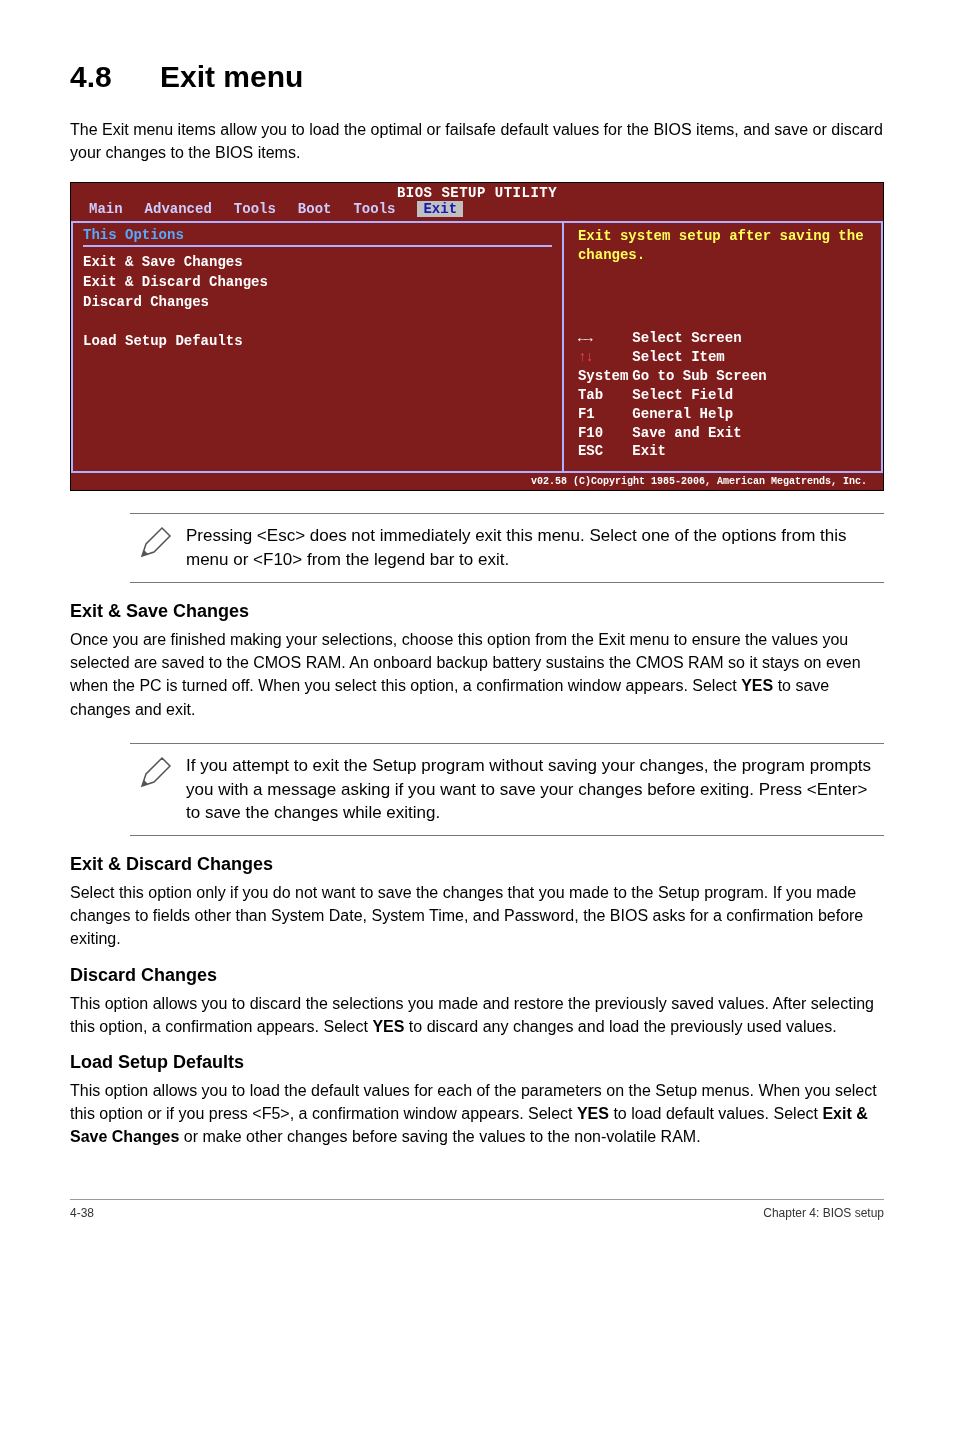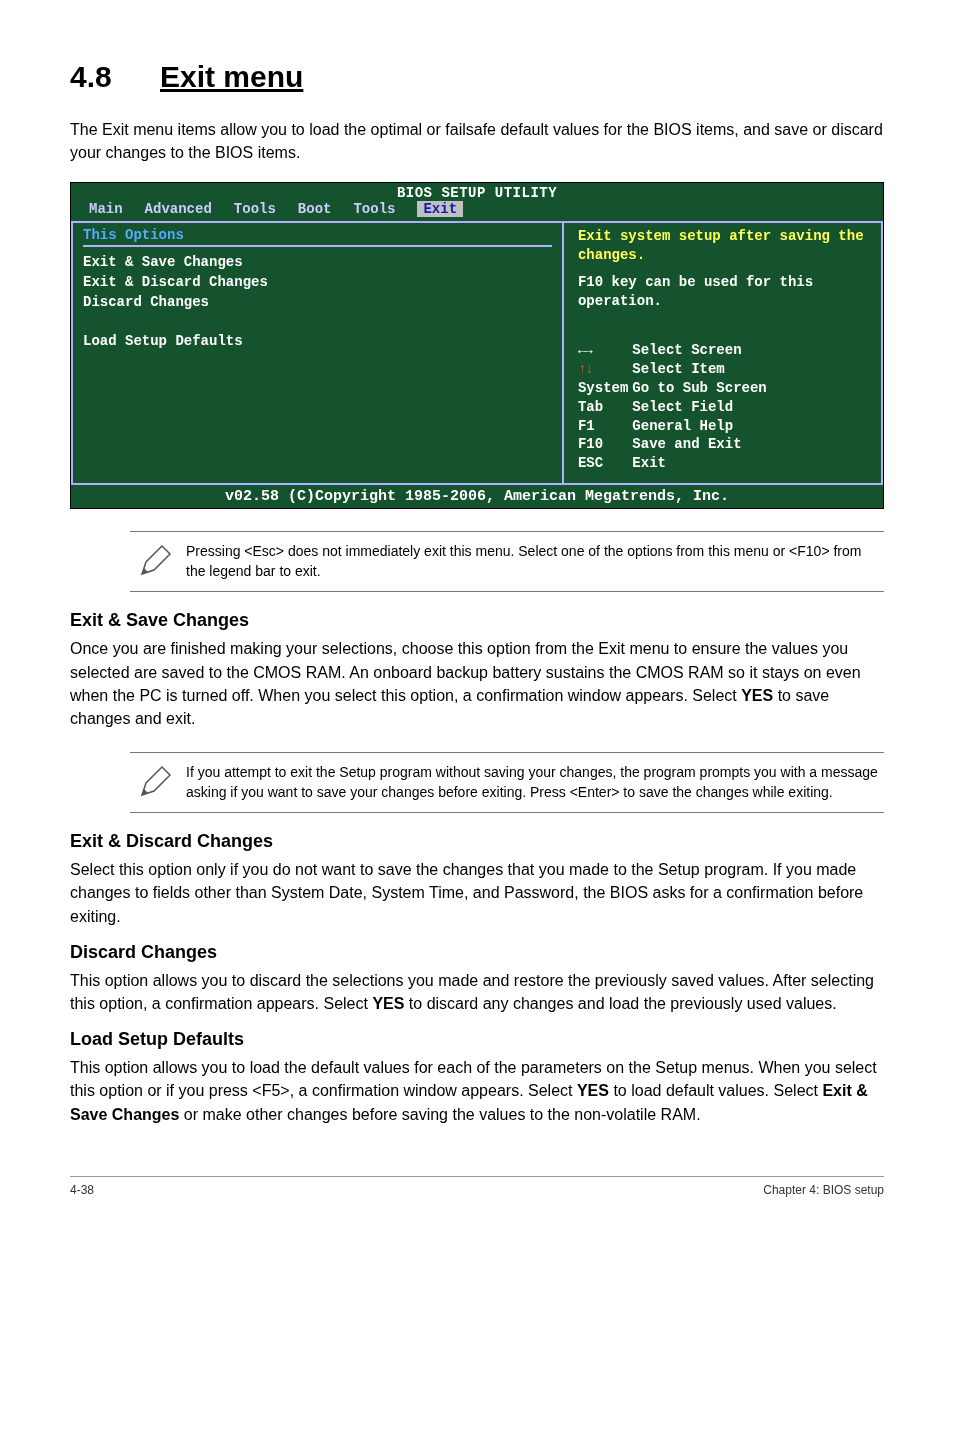--- a/index.html
+++ b/index.html
@@ -10,32 +10,31 @@
     color: #000;
     width: 954px;
   }
   .page {
     padding: 60px 70px 40px 70px;
   }
   h1.section-title {
     font-size: 30px;
     font-weight: bold;
     margin: 0 0 24px 0;
-    text-decoration: underline;
   }
   .section-number { display:inline-block; width: 90px; }
   p.intro {
     font-size: 16px;
     line-height: 1.45;
     margin: 0 0 18px 0;
   }
   
   .bios-box {
     width: 100%;
-    background: #14532d;
+    background: #7f1d1d;
     color: #fff;
     font-family: "Courier New", monospace;
     font-size: 14px;
     font-weight: bold;
     border: 1px solid #000;
     box-sizing: border-box;
   }
   .bios-title {
     text-align: center;
     color: #fff;
@@ -71,39 +70,40 @@
   .bios-right {
     flex: 1;
     border: 2px solid #b0b0ff;
     border-left: none;
     border-top: none;
     padding: 4px 10px 10px 14px;
     box-sizing: border-box;
     display:flex;
     flex-direction:column;
     justify-content:space-between;
+    gap:12px;
   }
   .bios-section-label {
     color: #55aaff;
     margin-bottom: 2px;
   }
   .bios-divider {
     border-top: 2px solid #b0b0ff;
     margin: 2px 0 6px 0;
   }
   .bios-item { color: #fff; line-height: 1.4; }
   .bios-help-yellow { color: #ffff55; line-height:1.35; }
   .bios-help-white { color: #fff; line-height:1.35; }
   .bios-keys { color: #fff; line-height:1.35; margin-top: 30px;}
   .bios-keys .key { display:inline-block; width: 46px; }
   .bios-footer {
-    text-align: center;
+    text-align: right;
     color: #fff;
-    padding: 3px 0;
-    font-size: 15px;
+    padding: 3px 16px;
+    font-size: 10px;
   }
   .arrow-lr::before { content: "\2190 \2192"; color:#fff; letter-spacing:-2px; }
   .arrow-ud::before { content: "\2191\2193"; color:#ee4444; letter-spacing:-1px;}
   
   .note-box {
     display: flex;
     align-items: flex-start;
     border-top: 1px solid #777;
     border-bottom: 1px solid #777;
     margin: 22px 0 18px 60px;
@@ -111,21 +111,21 @@
   }
   .note-icon {
     width: 50px;
     flex: 0 0 50px;
     display:flex;
     align-items:center;
     justify-content:center;
     padding-top:4px;
   }
   .note-text {
-    font-size: 14px;
+    font-size: 17px;
     line-height: 1.4;
     padding: 2px 0 2px 6px;
   }
   h3.sub {
     font-size: 18px;
     font-weight: bold;
     margin: 14px 0 6px 0;
   }
   p.body {
     font-size: 16px;
@@ -171,21 +171,20 @@
         <div class="bios-item">Exit &amp; Save Changes</div>
         <div class="bios-item">Exit &amp; Discard Changes</div>
         <div class="bios-item">Discard Changes</div>
         <div class="bios-item">&nbsp;</div>
         <div class="bios-item">Load Setup Defaults</div>
       </div>
       <div class="bios-right">
         <div>
           <div class="bios-help-yellow">Exit system setup after saving the changes.</div>
           <div style="height:8px"></div>
-          <div class="bios-help-white">F10 key can be used for this operation.</div>
         </div>
         <div class="bios-keys">
           <div><span class="key arrow-lr"></span> <span>Select Screen</span></div>
           <div><span class="key arrow-ud"></span> <span>Select Item</span></div>
           <div><span class="key">System</span> <span>Go to Sub Screen</span></div>
           <div><span class="key">Tab</span> <span>Select Field</span></div>
           <div><span class="key">F1</span> <span>General Help</span></div>
           <div><span class="key">F10</span> <span>Save and Exit</span></div>
           <div><span class="key">ESC</span> <span>Exit</span></div>
         </div>

